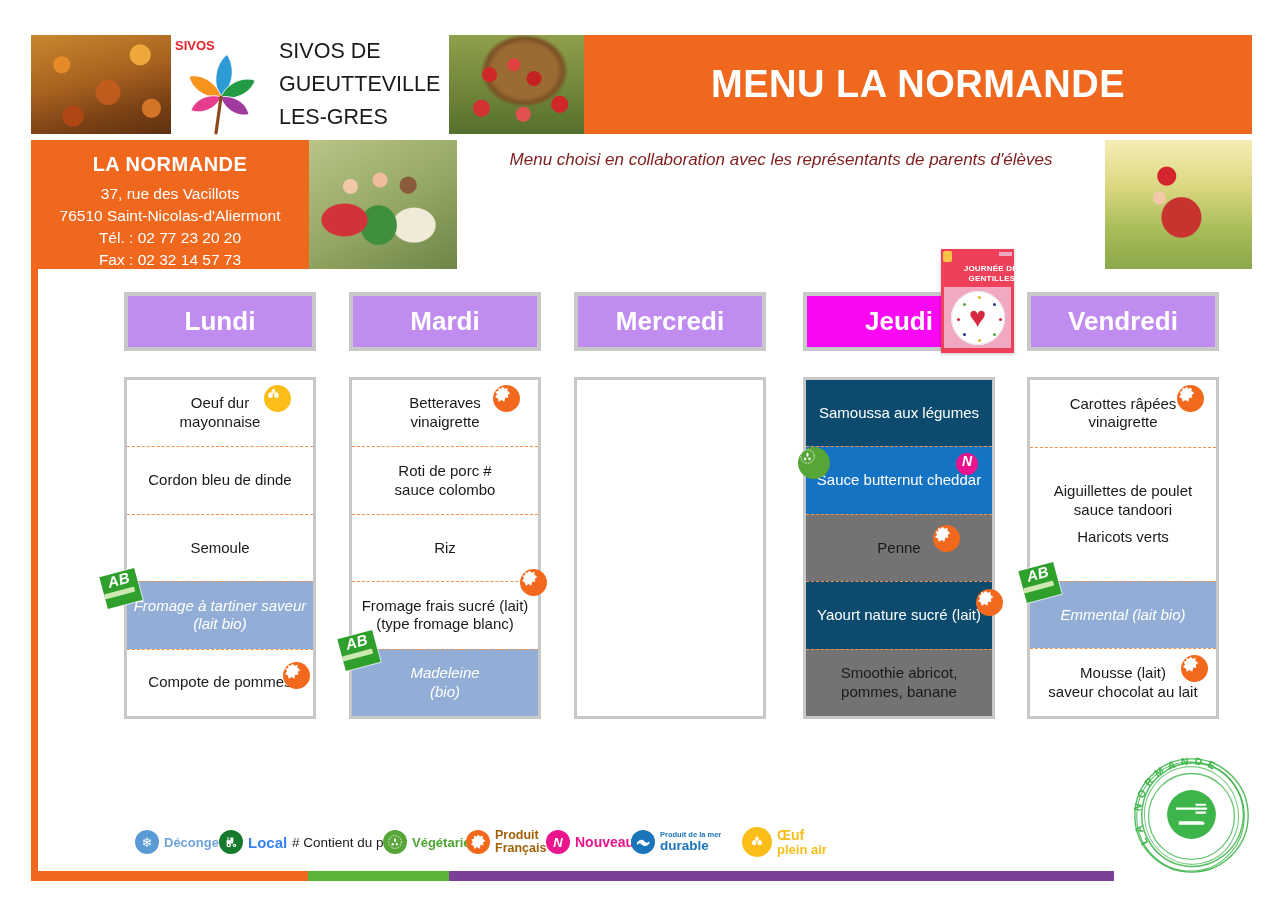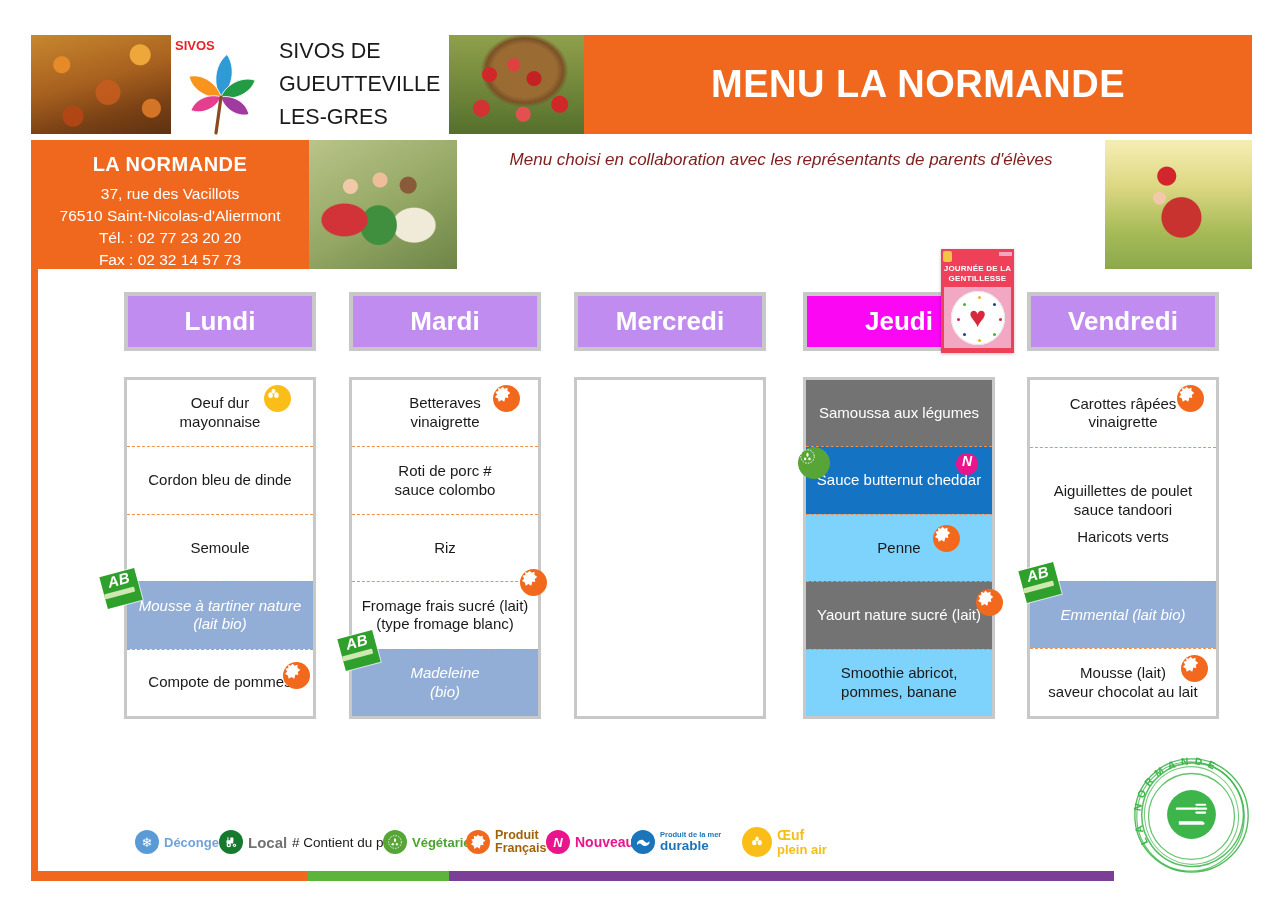--- a/index.html
+++ b/index.html
@@ -50,41 +50,41 @@
   .addr-name{font-size:20px;font-weight:bold;letter-spacing:.5px;margin-bottom:7px;}
   .addr-line{font-size:15.5px;line-height:1.42;display:block;}
   .week-block{left:457px;top:150px;width:648px;text-align:center;}
   .week-title{font-size:24px;font-weight:bold;color:#1D4DA3;margin-bottom:13px;}
   .week-subtitle{font-size:17px;font-style:italic;color:#7f1d1d;}
 
   
   .kindness{left:941px;top:249px;width:73px;height:104px;background:#EE4159;z-index:6;box-shadow:0 1px 3px rgba(0,0,0,.25);}
   .k-minilogo{position:absolute;left:2px;top:2px;width:9px;height:11px;background:#F5C445;border-radius:2px;}
   .k-tag{position:absolute;right:2px;top:3px;width:13px;height:4px;background:#F2A7C3;}
-  .k-title{position:absolute;left:0;top:15px;width:100%;text-align:center;color:#fff;font-weight:bold;font-size:8px;line-height:1.25;letter-spacing:.2px;}
+  .k-title{position:absolute;left:0;top:15px;width:100%;text-align:center;color:#fff;font-weight:bold;font-size:8px;line-height:1.25;letter-spacing:.2px;padding-left:20px;}
   .k-title span{display:block;}
   .k-mid{position:absolute;left:3px;top:38px;right:3px;bottom:5px;background:#F2A7C3;overflow:hidden;}
   .k-bigheart{position:absolute;left:50%;top:54%;transform:translate(-50%,-50%);color:#E94B63;font-size:60px;line-height:1;}
   .k-plate{position:absolute;left:50%;top:50%;transform:translate(-50%,-50%);width:54px;height:54px;border-radius:50%;background:#fff;box-shadow:inset 0 0 0 1px #e8e8e8;}
   .k-dots{position:absolute;left:50%;top:50%;width:3px;height:3px;border-radius:50%;
     box-shadow:0 -22px 0 #E8B531,15px -15px 0 #2B3A8F,21px 0 0 #D6293E,15px 15px 0 #58A846,
                0 21px 0 #E8B531,-15px 15px 0 #2B3A8F,-21px 0 0 #D6293E,-15px -15px 0 #58A846;}
   .k-heart{position:absolute;left:50%;top:50%;transform:translate(-50%,-52%);color:#D6293E;font-size:29px;line-height:1;}
 
   
   .day-header{position:absolute;top:292px;width:192px;height:59px;box-sizing:border-box;border:4px solid #C8C8C8;background:#C18CEF;display:flex;align-items:center;justify-content:center;color:#fff;font-weight:bold;font-size:26px;}
   .day-header.jeudi{background:#FB07F3;}
   .menu-box{position:absolute;top:377px;width:192px;height:342px;box-sizing:border-box;border:3px solid #C8C8C8;background:#fff;display:flex;flex-direction:column;}
   .cell{flex:1;position:relative;display:flex;flex-direction:column;align-items:center;justify-content:center;text-align:center;font-size:15px;line-height:1.25;padding:0 3px;}
   .cell + .cell{border-top:1px dashed #F0924D;}
   .cell.double{flex:2;}
   .cell.bio{background:#93AED6;color:#fff;font-style:italic;}
-  .cell.red{background:#737373;color:#fff;}
+  .cell.red{background:#0c4a6e;color:#fff;}
   .cell.blue{background:#1573C4;color:#fff;}
-  .cell.yellow{background:#7dd3fc;color:#1a1a1a;}
+  .cell.yellow{background:#737373;color:#1a1a1a;}
   .cell span{display:block;}
   .dish-group{margin:4px 0;}
 
   
   .ic{position:absolute;width:27px;height:27px;border-radius:50%;display:flex;align-items:center;justify-content:center;z-index:3;}
   .ic svg{width:19px;height:19px;display:block;}
   .ic.orange{background:#F2691D;}
   .ic.gold{background:#FBBE18;}
   .ic.green{background:#56A536;}
   .ic.pink{background:#EA148C;color:#fff;font-weight:bold;font-style:italic;font-size:14px;}
@@ -101,21 +101,21 @@
   .lg-ic{width:24px;height:24px;border-radius:50%;flex:0 0 auto;display:flex;align-items:center;justify-content:center;color:#fff;}
   .lg-ic svg{width:18px;height:18px;display:block;}
   .lg-blue{background:#5B9BD5;font-size:13px;}
   .lg-dkgreen{background:#157A2E;}
   .lg-green{background:#56A536;}
   .lg-orange{background:#F2691D;}
   .lg-pink{background:#EA148C;font-weight:bold;font-style:italic;font-size:13px;}
   .lg-sea{background:#1B75BB;}
   .lg-gold{background:#FBBE18;width:30px;height:30px;}
   .lbl-decongele{color:#6FA3DA;font-weight:bold;font-size:13px;}
-  .lbl-local{color:#737373;font-weight:bold;font-size:15px;}
+  .lbl-local{color:#3b82f6;font-weight:bold;font-size:15px;}
   .lbl-porc{color:#1a1a1a;font-size:13.5px;}
   .lbl-veg{color:#4CA32F;font-weight:bold;font-size:13px;}
   .lbl-two{display:flex;flex-direction:column;line-height:1.05;}
   .lbl-pf{color:#a16207;font-weight:bold;font-size:12.5px;}
   .lbl-nouv{color:#EA148C;font-weight:bold;font-size:14px;}
   .lbl-mer1{color:#1B75BB;font-weight:bold;font-size:7.5px;}
   .lbl-mer2{color:#1B75BB;font-weight:bold;font-size:13.5px;}
   .lbl-oeuf1{color:#F5BE1B;font-weight:bold;font-size:14px;}
   .lbl-oeuf2{color:#F5BE1B;font-weight:bold;font-size:13px;}
 
@@ -221,21 +221,21 @@
           </svg>
       </span>
     </div>
     <div class="cell">
       <span>Cordon bleu de dinde</span>
     </div>
     <div class="cell">
       <span>Semoule</span>
     </div>
     <div class="cell bio">
-      <span>Mousse à tartiner nature</span>
+      <span>Fromage à tartiner saveur</span>
       <span>(lait bio)</span>
       <span class="ab" style="left:-24px;top:-10px">
           <span class="ab-txt">AB</span>
           <span class="ab-sub"></span>
         </span>
     </div>
     <div class="cell">
       <span>Compote de pommes</span>
       <span class="ic orange" style="right:3px;top:12px">
         <svg viewBox="0 0 24 24">

